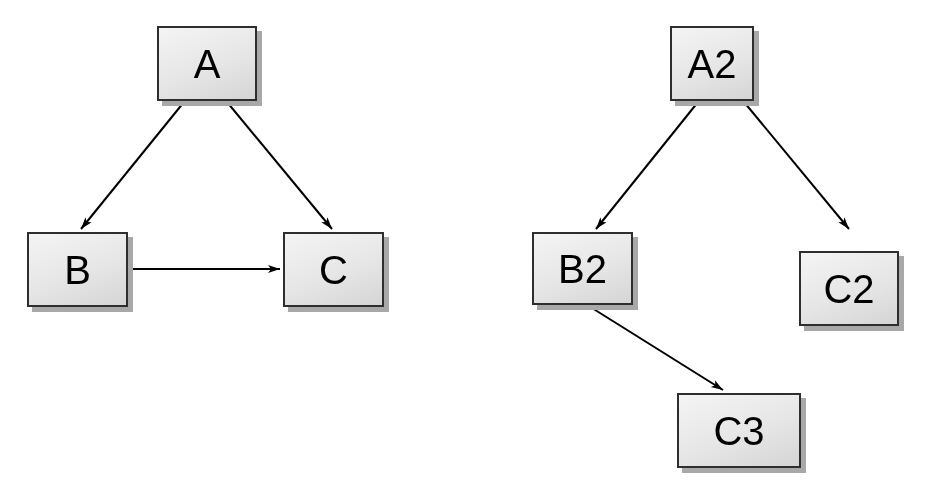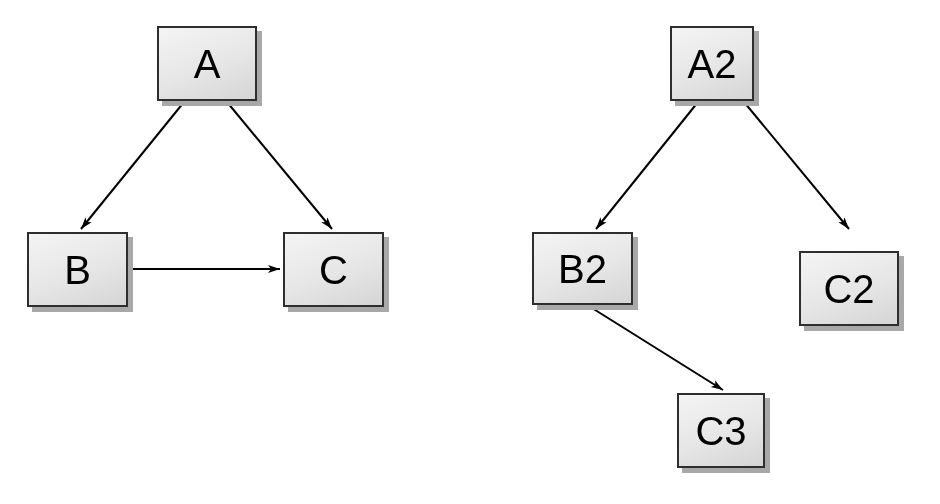--- a/index.html
+++ b/index.html
@@ -76,17 +76,17 @@
       </div>
       <div class="node" style="left: 670px; top: 26px; width: 84px; height: 75px;">
         <span class="node-label">A2</span>
       </div>
       <div class="node" style="left: 532px; top: 232px; width: 101px; height: 73px;">
         <span class="node-label">B2</span>
       </div>
       <div class="node" style="left: 799px; top: 232px; width: 100px; height: 75px; margin-top: 19px;">
         <span class="node-label">C2</span>
       </div>
-      <div class="node" style="left: 677px; top: 393px; width: 88px; height: 75px;">
+      <div class="node" style="left: 677px; top: 393px; width: 124px; height: 75px;">
         <span class="node-label">C3</span>
       </div>
     </div>
 </div>
 
 </body></html>

